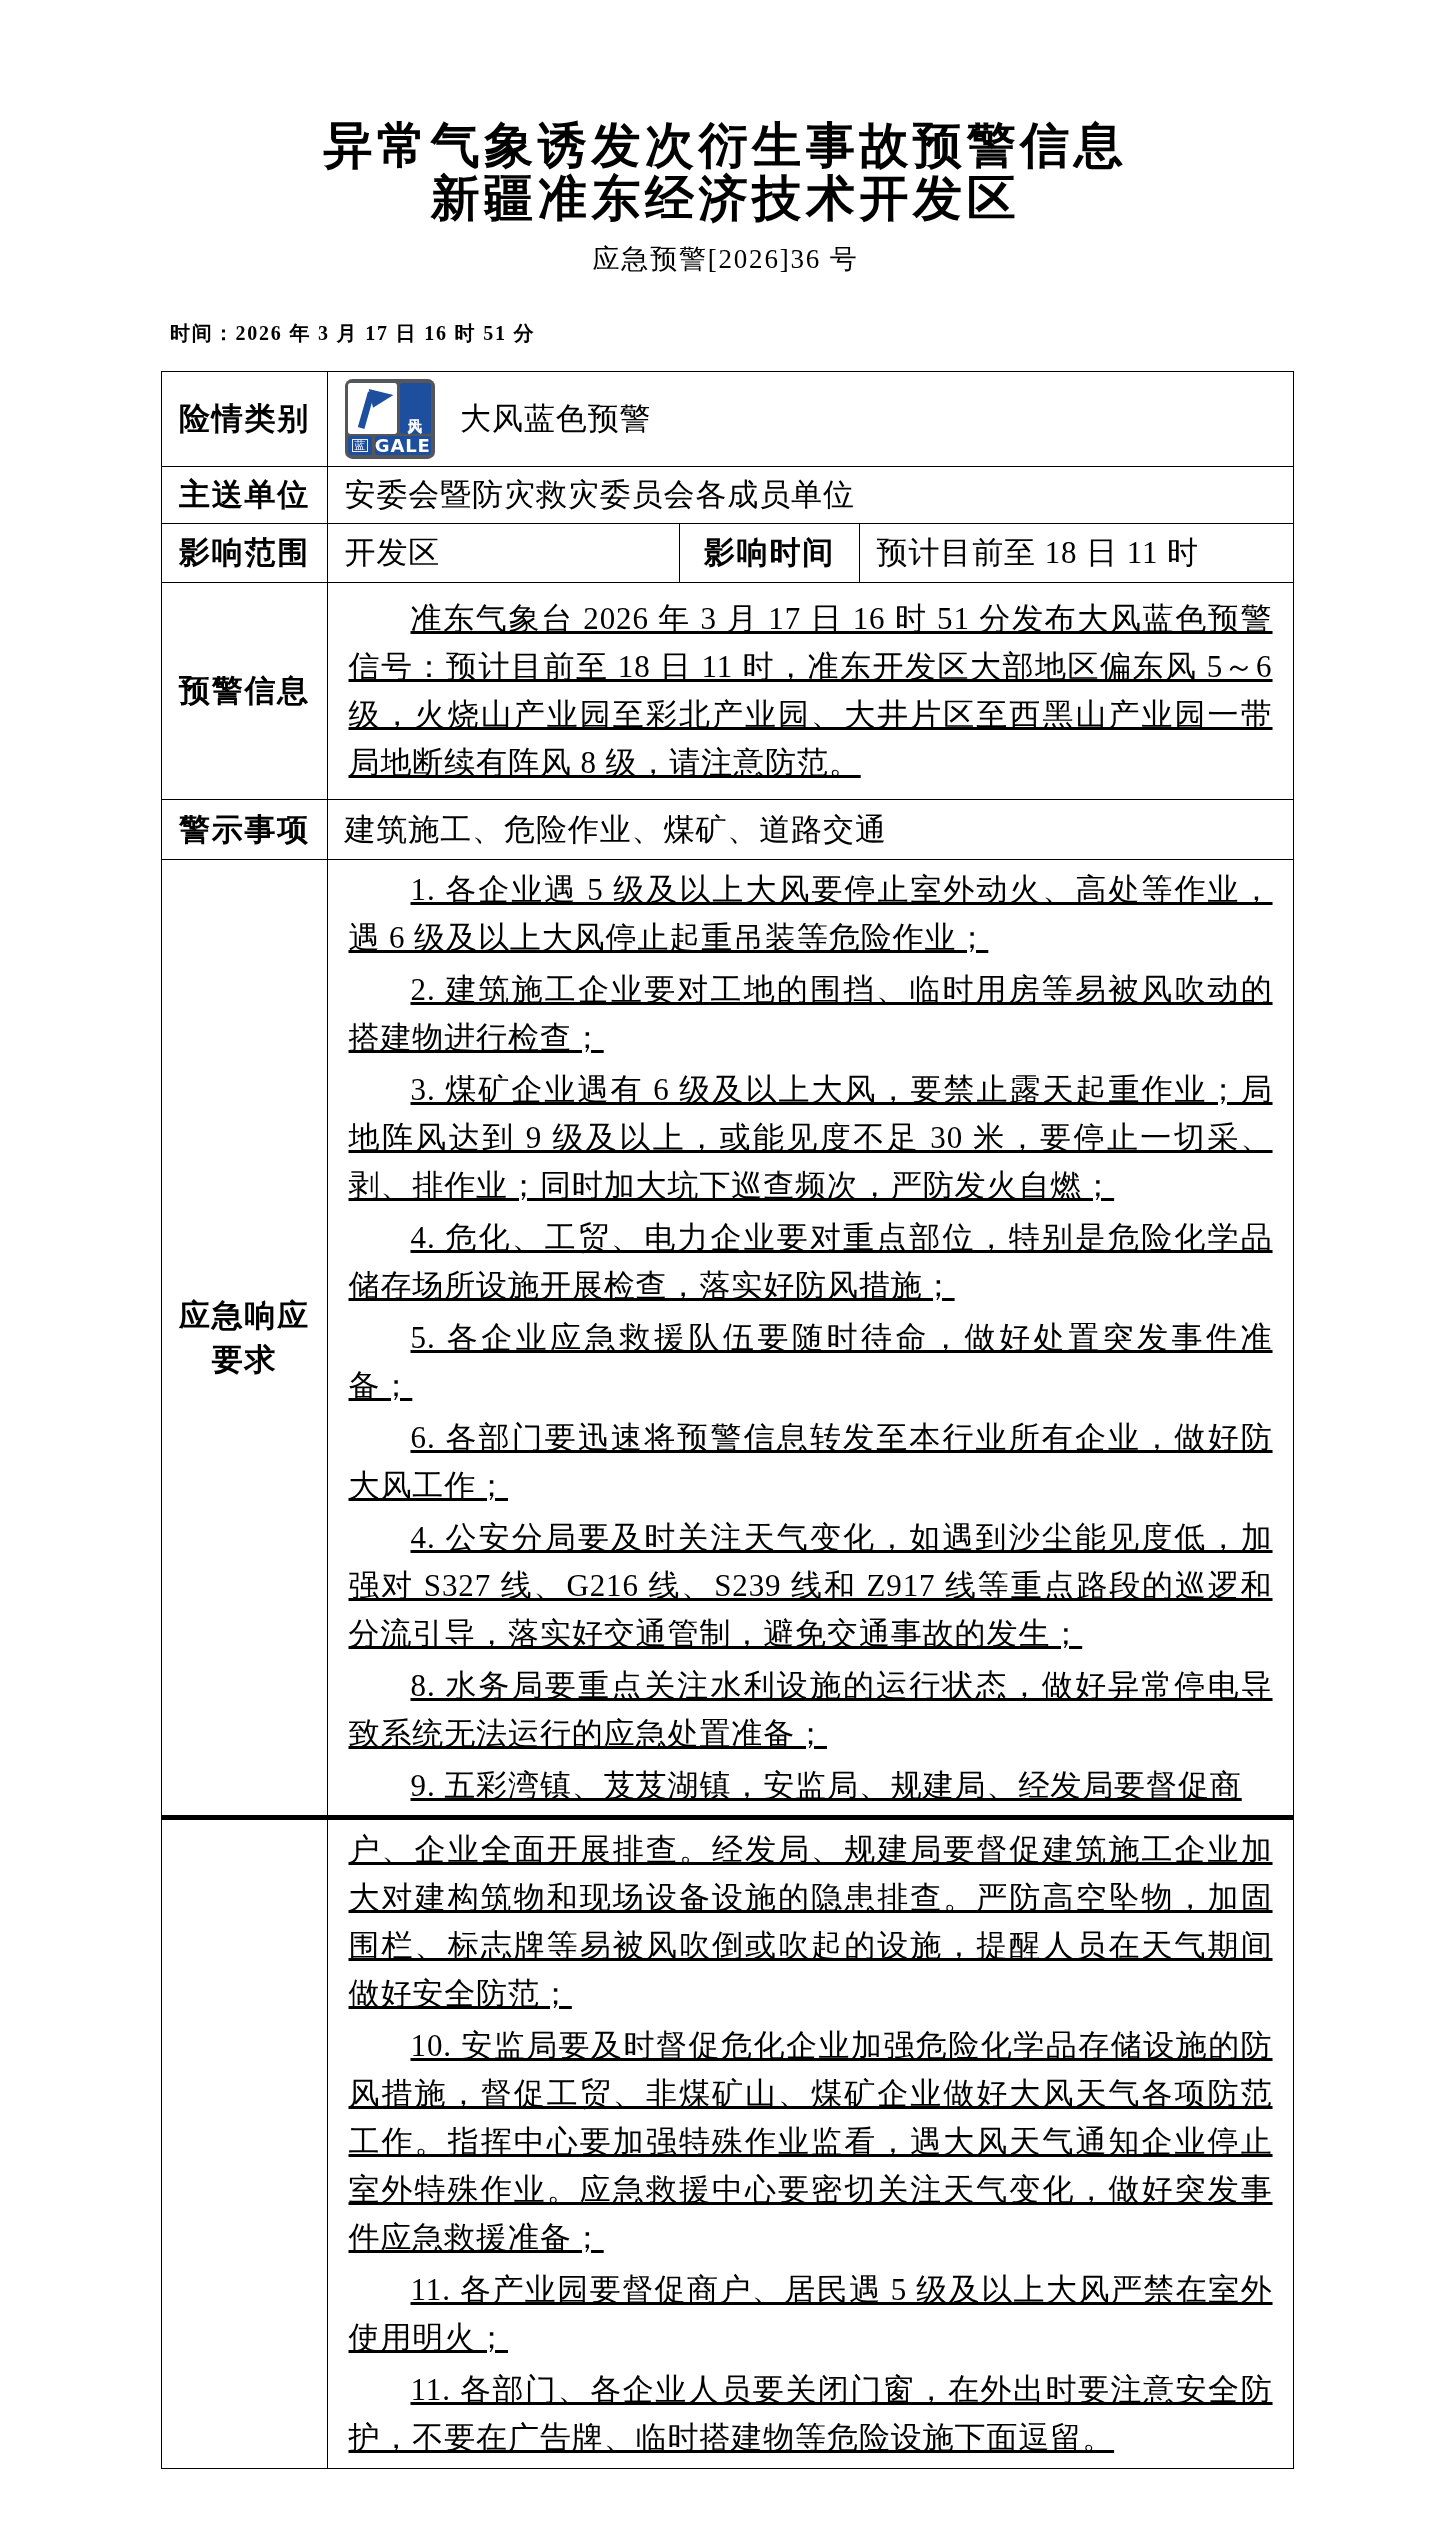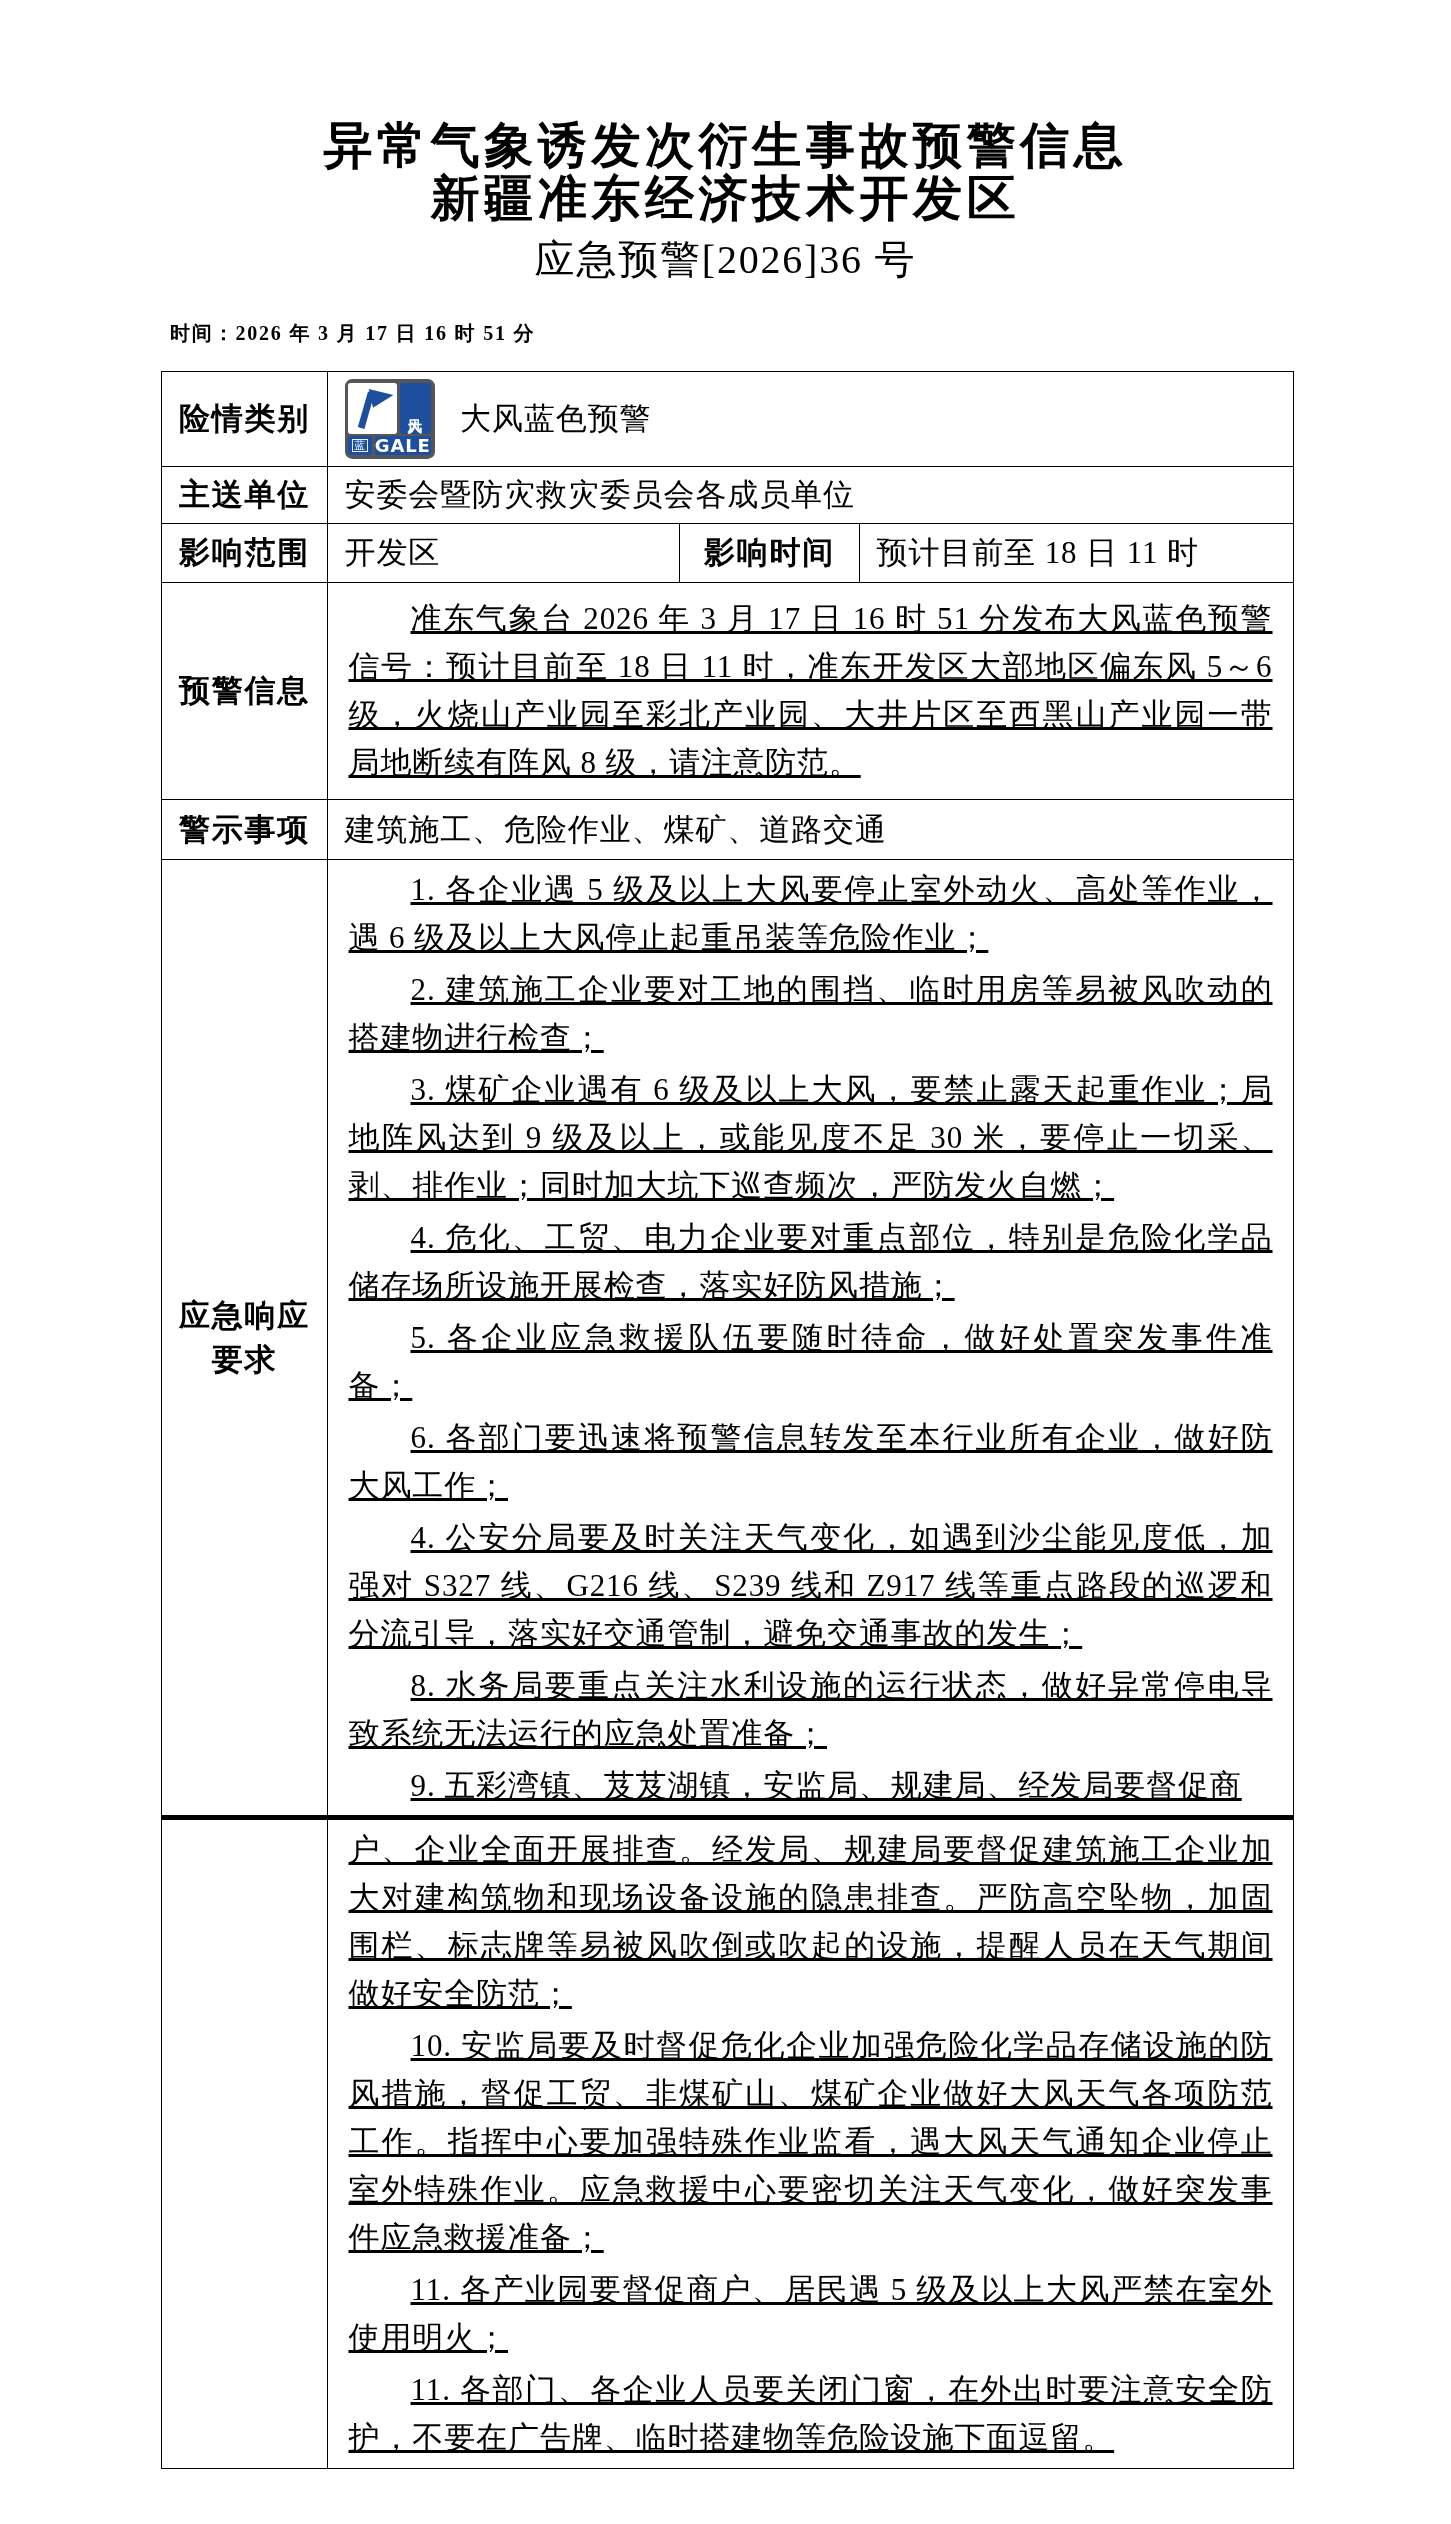--- a/index.html
+++ b/index.html
@@ -18,21 +18,21 @@
     font-family:"DejaVu Sans","Liberation Sans",sans-serif;
     font-weight:bold;
     font-size:49px;
     line-height:53px;
     letter-spacing:4.6px;
     color:#000;
   }
   .title-line2{margin-top:17.4px;}
   .doc-number{
     margin-top:15.5px;
-    font-size:40px;
+    font-size:27px;
     line-height:37px;
     letter-spacing:1.8px;
   }
   .time-line{
     margin-top:37px;
     margin-left:170px;
     font-size:20px;
     line-height:37px;
     font-weight:bold;
     letter-spacing:1.8px;

